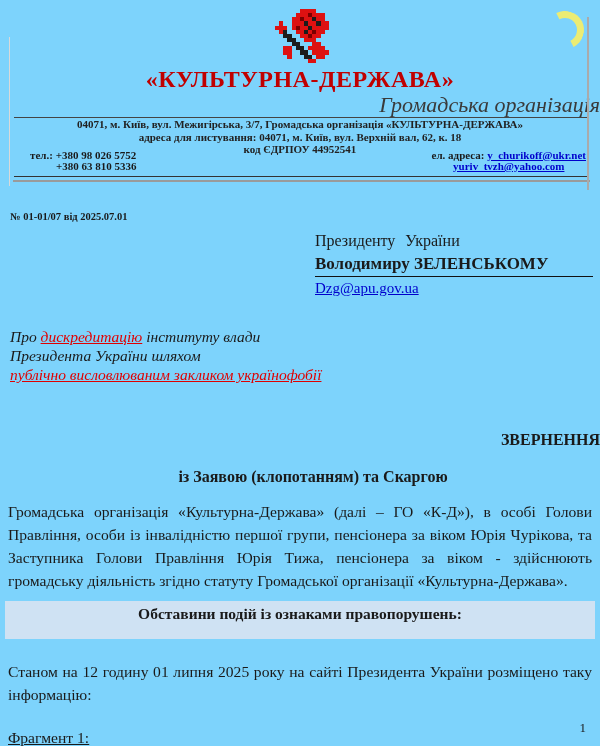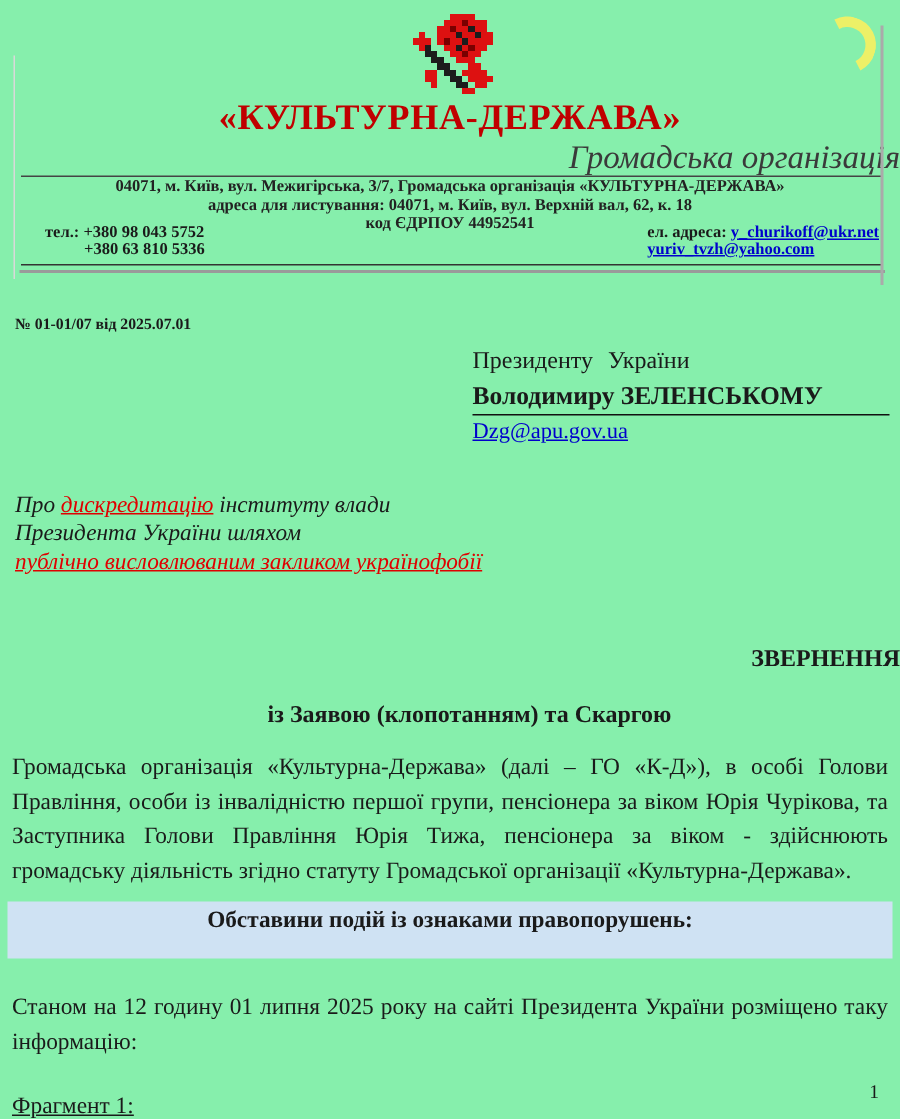--- a/index.html
+++ b/index.html
@@ -3,21 +3,21 @@
 <meta charset="utf-8">
 <style>
   :root{
     --accent-red:#C00000; --subject-red:#E00000; --link-blue:#0000CC;
     --section-bar-bg:#CFE2F3; --rose-red:#DD1111; --rose-dark:#7A0000;
     --rose-black:#1C1C1C; --corner-arc-yellow:#FFF15C;
   }
   html,body{margin:0;padding:0;background:#fff;}
   .page{
     position:relative; width:600px; height:746px; overflow:hidden;
-    background:#86efac; color:#1a1a1a;
+    background:#7dd3fc; color:#1a1a1a;
     font-family:"Liberation Serif","DejaVu Serif",serif;
   }
   
   .letterhead{position:relative; height:183px;}
   .lh-right-border{position:absolute; right:11px; top:8px; bottom:2px; width:2px; background:#aaa;}
   .lh-left-border{position:absolute; left:9px; top:28px; bottom:6px; width:1px; background:#d9d9d9;}
   .corner-arc{
     position:absolute; top:2px; right:16px; width:24px; height:24px;
     border:7px solid var(--corner-arc-yellow); border-radius:50%;
     border-bottom-color:transparent; border-left-color:transparent;
@@ -32,21 +32,21 @@
   .org-subtitle{
     text-align:right; font-style:italic; font-size:22px; line-height:23px; color:#3a3a3a;padding-left:48px;
   }
   .lh-rule{border:0; border-top:1.5px solid #444; margin:1px 12px 0 14px;}
   .addr{ text-align:center; font-weight:bold; font-size:11px; line-height:12.5px; color:#222; }
   .contact-row{
     display:flex; justify-content:space-between; align-items:flex-start;
     margin-top:-6px; padding:0 14px 0 30px; font-weight:bold; font-size:11px; line-height:11.5px;
   }
   .phone2{padding-left:26px;}
-  .emails{text-align:left;}
+  .emails{text-align:center;}
   .link{color:var(--link-blue); text-decoration:underline; cursor:pointer;}
   .emails .link{font-weight:bold;}
   .lh-bottom1{border:0; border-top:1.5px solid #333; margin:3px 12px 0 14px;}
   .lh-bottom2{border:0; border-top:2.5px solid #9a9a9a; margin:3px 10px 0 13px;}
   
   .doc-number{margin:19px 0 0 10px; font-weight:bold; font-size:10.5px;}
   .addressee{margin:8px 0 17px 315px; width:278px;}
   .addr-line1{font-size:16px; line-height:22px; word-spacing:6px;}
   .addr-line2{font-size:17px; font-weight:bold; line-height:23px; white-space:nowrap;}
   .addr-underline{border:0; border-top:1.6px solid #111; margin:1px 0 0 0; width:278px;}
@@ -127,21 +127,21 @@
     <div class="org-title">«КУЛЬТУРНА-ДЕРЖАВА»</div>
     <div class="org-subtitle">Громадська організація</div>
     <hr class="lh-rule">
 
     <div class="addr">04071, м. Київ, вул. Межигірська, 3/7, Громадська організація «КУЛЬТУРНА-ДЕРЖАВА»</div>
     <div class="addr">адреса для листування: 04071, м. Київ, вул. Верхній вал, 62, к. 18</div>
     <div class="addr">код ЄДРПОУ 44952541</div>
 
     <div class="contact-row">
       <div class="phones">
-        <div><span>тел.:</span> <span>+380 98 043 5752</span></div>
+        <div><span>тел.:</span> <span>+380 98 026 5752</span></div>
         <div class="phone2">+380 63 810 5336</div>
       </div>
       <div class="emails">
         <div><span>ел. адреса:</span> <a class="link">y_churikoff@ukr.net</a></div>
         <div><a class="link">yuriv_tvzh@yahoo.com</a></div>
       </div>
     </div>
 
     <hr class="lh-bottom1">
     <hr class="lh-bottom2">

